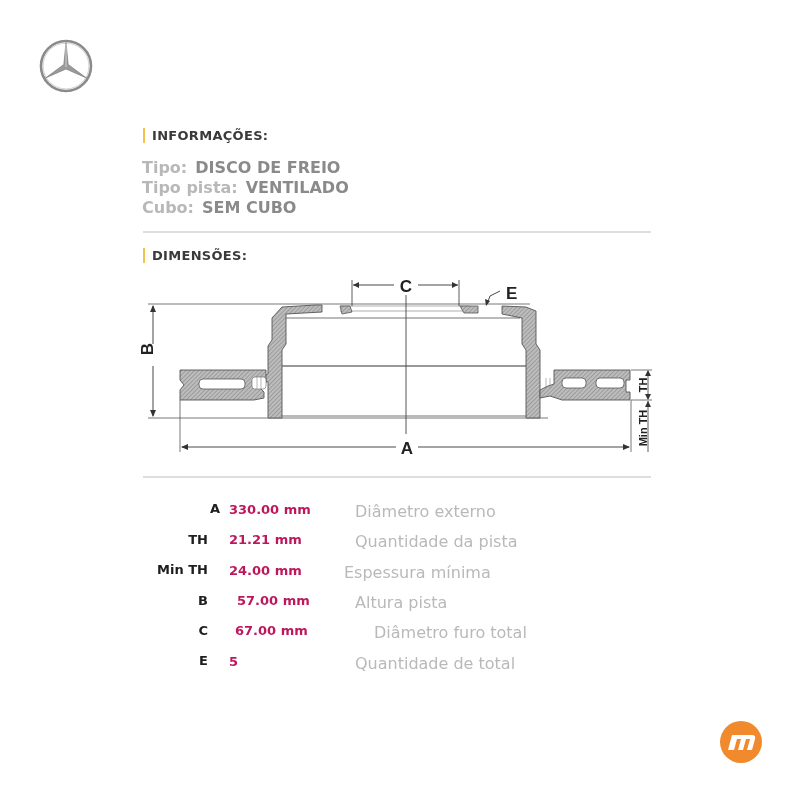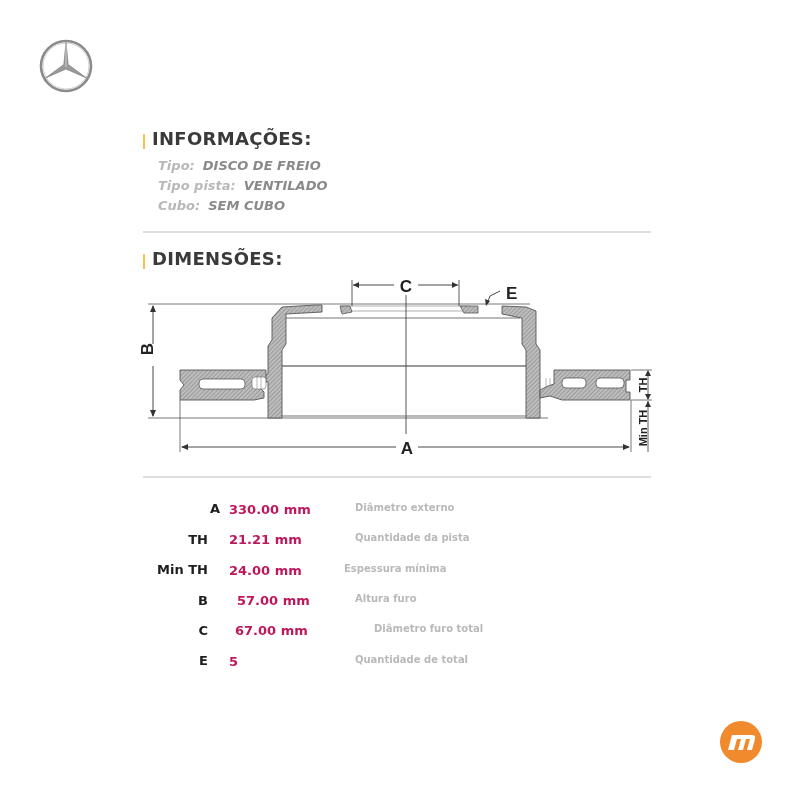--- a/index.html
+++ b/index.html
@@ -1,22 +1,22 @@
 <!DOCTYPE html>
 <html><head>
 <meta charset="utf-8">
 <style>
   html, body { margin: 0; padding: 0; background: #ffffff; }
   body { width: 800px; height: 800px; position: relative; overflow: hidden;
          font-family: "DejaVu Sans", "Liberation Sans", sans-serif; }
   .logo-brand { position: absolute; left: 38px; top: 38px; width: 56px; height: 56px; }
   .section-head { position: absolute; left: 143px; display: flex; align-items: flex-end;
-                  font-weight: bold; font-size: 18px; color: #3a3a3a; letter-spacing: 0.3px; }
+                  font-weight: bold; font-size: 13px; color: #3a3a3a; letter-spacing: 0.3px; }
   .section-head .bar { display: inline-block; width: 2px; height: 15px; background: #f2c14e; margin-right: 7px; }
-  .info-row { position: absolute; left: 158px; font-size: 13px; font-weight: bold; font-style: italic; }
+  .info-row { position: absolute; left: 142px; font-size: 16px; font-weight: bold; }
   .info-row .k { color: #b8b8b8; margin-right: 8px; }
   .info-row .v { color: #8a8a8a; }
   .hr { position: absolute; left: 143px; width: 508px; height: 2px; background: #dedede; }
   .drawing { position: absolute; left: 140px; top: 270px; width: 520px; height: 190px; }
   .spec-row { position: absolute; height: 24px; display: flex; align-items: center; white-space: nowrap; }
   .spec-key { position: absolute; right: 0; width: 70px; text-align: right; font-weight: bold; font-size: 13px; color: #1e1e1e; }
   .logo-m { position: absolute; left: 720px; top: 721px; width: 42px; height: 42px; }
 </style>
 </head>
 <body>
@@ -143,37 +143,37 @@
   <div class="spec-row" style="left:138px; top:558px; width:70px;">
     <span class="spec-key">Min TH</span>
   </div>
   <span style="position:absolute; left:229px; top:563px;" class="spec-val-abs">24.00 mm</span>
   <span style="position:absolute; left:344px; top:563px;" class="spec-desc-abs">Espessura mínima</span>
 
   <div class="spec-row" style="left:138px; top:589px; width:70px;">
     <span class="spec-key">B</span>
   </div>
   <span style="position:absolute; left:229px; top:593px;margin-left:8px;" class="spec-val-abs">57.00 mm</span>
-  <span style="position:absolute; left:355px; top:593px;" class="spec-desc-abs">Altura furo</span>
+  <span style="position:absolute; left:355px; top:593px;" class="spec-desc-abs">Altura pista</span>
 
   <div class="spec-row" style="left:138px; top:619px; width:70px;">
     <span class="spec-key">C</span>
   </div>
   <span style="position:absolute; left:235px; top:623px;" class="spec-val-abs">67.00 mm</span>
   <span style="position:absolute; left:374px; top:623px;" class="spec-desc-abs">Diâmetro furo total</span>
 
   <div class="spec-row" style="left:138px; top:649px; width:70px;">
     <span class="spec-key">E</span>
   </div>
   <span style="position:absolute; left:229px; top:654px;" class="spec-val-abs">5</span>
   <span style="position:absolute; left:355px; top:654px;" class="spec-desc-abs">Quantidade de total</span>
 </div>
 
 <style>
   .spec-val-abs { font-weight: bold; font-size: 13px; color: #be185d; white-space: nowrap; }
-  .spec-desc-abs { font-size: 10px; color: #b9b9b9; white-space: nowrap; font-weight: bold; }
+  .spec-desc-abs { font-size: 16px; color: #b9b9b9; white-space: nowrap; }
   .spec-row .spec-key { top: 4px; }
 </style>
 
 <svg class="logo-m" viewBox="0 0 42 42">
   <circle cx="21" cy="21" r="21" fill="#f08a2c"></circle>
   <path d="M8,29 L12,14 L32,14 Q36,14 35,18 L32,29 L27,29 L30,18 L26,18 L23,29 L18,29 L21,18 L17,18 L14,29 Z" fill="#ffffff"></path>
 </svg>
 
 </body></html>

